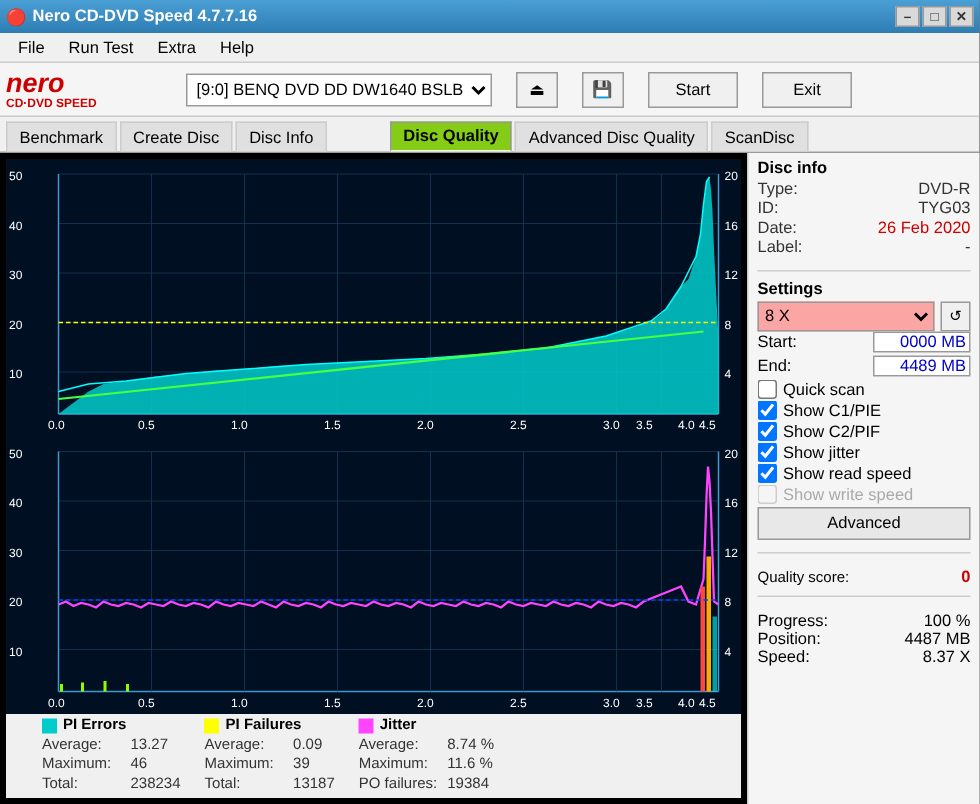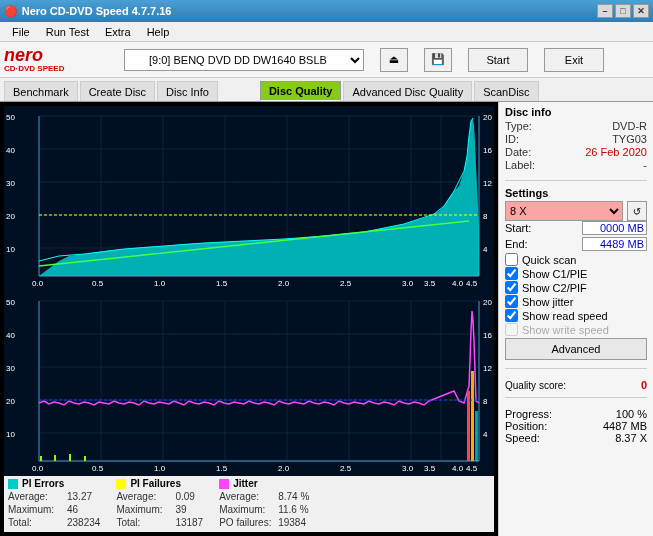--- a/index.html
+++ b/index.html
@@ -60,21 +60,21 @@
       font-size: 18px; font-weight: bold; color: #333;
       line-height: 1;
     }
     .logo-sub { font-size: 8px; color: #cc0000; font-weight: bold; }
     .drive-selector {
       display: flex; align-items: center; gap: 2px;
     }
     .drive-dropdown {
       height: 22px; font-size: 11px;
       border: 1px solid #999; background: white;
-      padding: 0 20px; min-width: 200px;
+      padding: 0 2px; min-width: 200px;
     }
     .tb-btn {
       height: 24px; min-width: 28px;
       border: 1px solid #999; background: #f0f0f0;
       cursor: pointer; display: flex; align-items: center; justify-content: center;
       font-size: 11px;
     }
     .tb-btn-wide { min-width: 60px; padding: 0 8px; }
     
     
@@ -138,21 +138,21 @@
     
     svg.chart-svg {
       position: absolute;
       top: 0; left: 0;
     }
     
     
     .legend-area {
       background: #f0f0f0;
       display: flex;
-      padding: 4px 4px;
+      padding: 4px 24px;
       gap: 16px;
       border-top: 1px solid #ccc;
       font-size: 10px;
     }
     .legend-group { display: flex; flex-direction: column; gap: 2px; }
     .legend-title { display: flex; align-items: center; gap: 4px; font-weight: bold; }
     .legend-color-box { width: 10px; height: 10px; display: inline-block; }
     .legend-row { display: flex; gap: 4px; }
     .legend-label { color: #333; min-width: 55px; }
     .legend-value { color: #333; }

